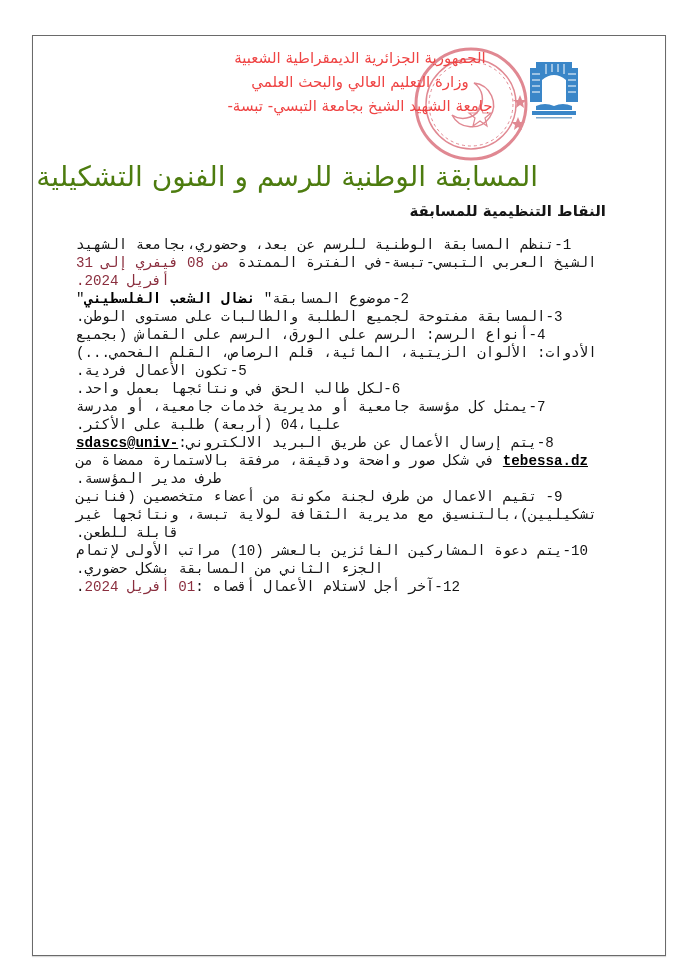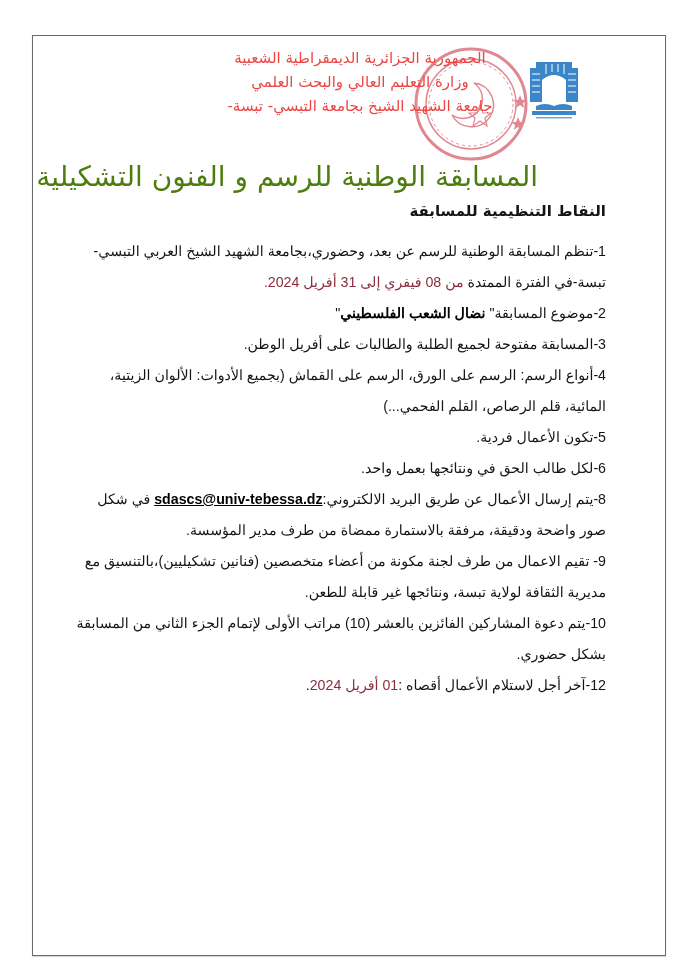--- a/index.html
+++ b/index.html
@@ -75,24 +75,24 @@
       color: #151515;
       white-space: nowrap;
       text-align: right;
     }
     .points {
       position: absolute;
       right: 92px;
       top: 236px;
       width: 530px;
       direction: rtl;
-      text-align: right;
-      font-family: Liberation Sans, sans-serif;
+      text-align: left;
+      font-family: Liberation Mono, monospace;
       font-size: 14.2px;
-      line-height: 31px;
+      line-height: 18px;
       color: #141414;
     }
     .point { margin: 0; }
     .num { unicode-bidi: isolate; direction: ltr; display: inline; }
     .date { color: #8a2e3e; }
     .topic { color: #000000; font-weight: bold; }
     .email {
       color: #000000;
       text-decoration: underline;
       font-weight: bold;
@@ -148,21 +148,22 @@
   <div>وزارة التعليم العالي والبحث العلمي</div>
   <div>جامعة الشهيد الشيخ بجامعة التبسي- تبسة-</div>
 </div>
 
 <div class="main-title">المسابقة الوطنية للرسم و الفنون التشكيلية</div>
 <div class="subtitle">النقاط التنظيمية للمسابقة</div>
 
 <div class="points">
   <p class="point"><span class="num">1</span><span>-تنظم المسابقة الوطنية للرسم عن بعد، وحضوري،بجامعة الشهيد الشيخ العربي التبسي-تبسة-في الفترة الممتدة </span><span class="date">من 08 فيفري  إلى 31 أفريل 2024.</span></p>
   <p class="point"><span class="num">2</span><span>-موضوع المسابقة" </span><span class="topic">نضال الشعب الفلسطيني</span><span>"</span></p>
-  <p class="point"><span class="num">3</span><span>-المسابقة مفتوحة لجميع الطلبة والطالبات على أفريل الوطن.</span></p>
+  <p class="point"><span class="num">3</span><span>-المسابقة مفتوحة لجميع الطلبة والطالبات على مستوى الوطن.</span></p>
   <p class="point"><span class="num">4</span><span>-أنواع الرسم: الرسم على الورق، الرسم على القماش (بجميع الأدوات: الألوان الزيتية، المائية، قلم الرصاص، القلم الفحمي...)</span></p>
   <p class="point"><span class="num">5</span><span>-تكون الأعمال فردية.</span></p>
   <p class="point"><span class="num">6</span><span>-لكل طالب الحق في ونتائجها بعمل واحد.</span></p>
+  <p class="point"><span class="num">7</span><span>-يمثل كل مؤسسة جامعية أو مديرية خدمات جامعية، أو مدرسة عليا،04 (أربعة) طلبة على الأكثر.</span></p>
   <p class="point"><span class="num">8</span><span>-يتم إرسال الأعمال عن طريق البريد الالكتروني:</span><a class="email">sdascs@univ-tebessa.dz</a><span> في شكل صور واضحة ودقيقة، مرفقة بالاستمارة ممضاة من طرف مدير المؤسسة.</span></p>
   <p class="point"><span class="num">9</span><span>- تقيم الاعمال من طرف لجنة مكونة من أعضاء متخصصين (فنانين تشكيليين)،بالتنسيق مع مديرية الثقافة لولاية تبسة، ونتائجها غير قابلة للطعن.</span></p>
   <p class="point"><span class="num">10</span><span>-يتم دعوة المشاركين الفائزين بالعشر (10) مراتب الأولى لإتمام الجزء الثاني من المسابقة بشكل حضوري.</span></p>
   <p class="point"><span class="num">12</span><span>-آخر أجل لاستلام الأعمال أقصاه :</span><span class="date">01 أفريل 2024</span><span>.</span></p>
 </div>
 
 </body></html>

